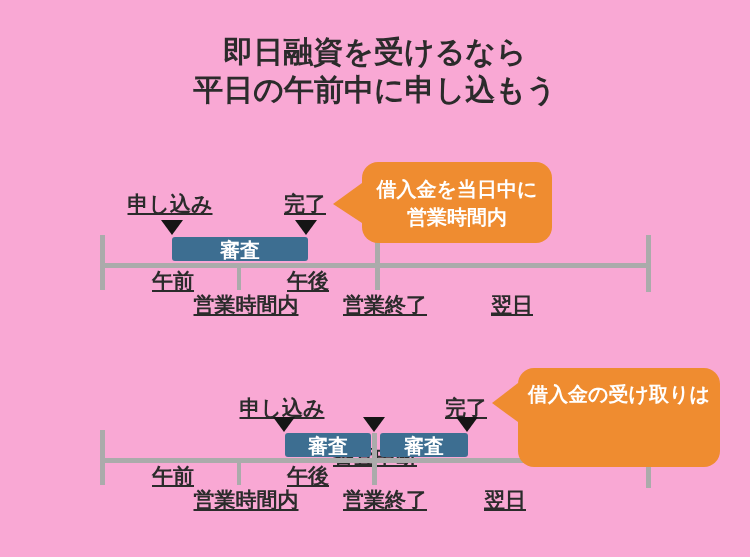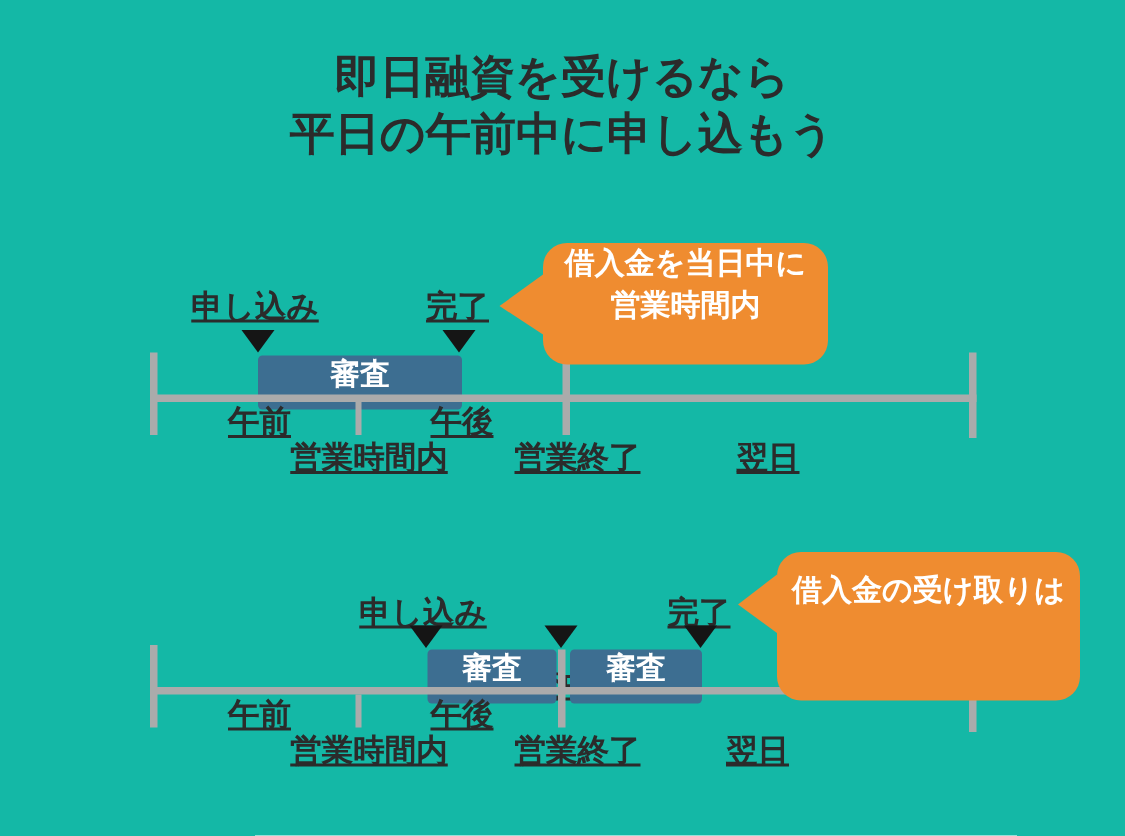--- a/index.html
+++ b/index.html
@@ -1,46 +1,46 @@
 <!DOCTYPE html>
 <html><head>
 <meta charset="utf-8">
 <style>
   html,body{margin:0;padding:0;background:#fff;}
   .canvas{
-    position:relative;width:750px;height:557px;background:#14b8a6;overflow:hidden;
+    position:relative;width:750px;height:557px;background:#f9a8d4;overflow:hidden;
     font-family:"Liberation Sans","DejaVu Sans",sans-serif;color:#2b2b2b;
   }
   .title{
     position:absolute;top:33px;left:0;width:750px;text-align:center;
     font-size:30px;line-height:38px;font-weight:bold;color:#2b2b2b;
   }
   .lbl{
     position:absolute;transform:translateX(-50%);white-space:nowrap;
     font-size:21px;font-weight:bold;color:#2b2b2b;text-decoration:underline;
   }
   .tri{
     position:absolute;width:0;height:0;transform:translateX(-50%);
     border-left:11px solid transparent;border-right:11px solid transparent;
     border-top:15px solid #151515;
   }
   .bar{
-    position:absolute;height:36px;background:#3d6e91;border-radius:3px;
+    position:absolute;height:24px;background:#3d6e91;border-radius:3px;
     color:#fff;font-size:20px;font-weight:bold;text-align:center;line-height:26px;
   }
   .tl-line{position:absolute;height:5px;background:#ababab;}
   .tick{position:absolute;background:#ababab;}
   .bubble{
     position:absolute;background:#ef8c30;border-radius:16px;
     color:#fff;font-size:20px;font-weight:bold;text-align:center;line-height:28px;
     z-index:5;
   }
   .bubble .tail{position:absolute;width:0;height:0;}
   .bubble1{left:362px;top:162px;width:190px;height:81px;padding-top:0;}
-  .bubble1 .inner{}
+  .bubble1 .inner{padding-top:13px;}
   .bubble1 .tail{
     left:-29px;top:21px;
     border-right:29px solid #ef8c30;
     border-top:21px solid transparent;border-bottom:19px solid transparent;
   }
   .bubble2{left:518px;top:368px;width:202px;height:99px;}
   .bubble2 .inner{padding-top:12px;}
   .bubble2 .tail{
     left:-26px;top:15px;
     border-right:26px solid #ef8c30;

